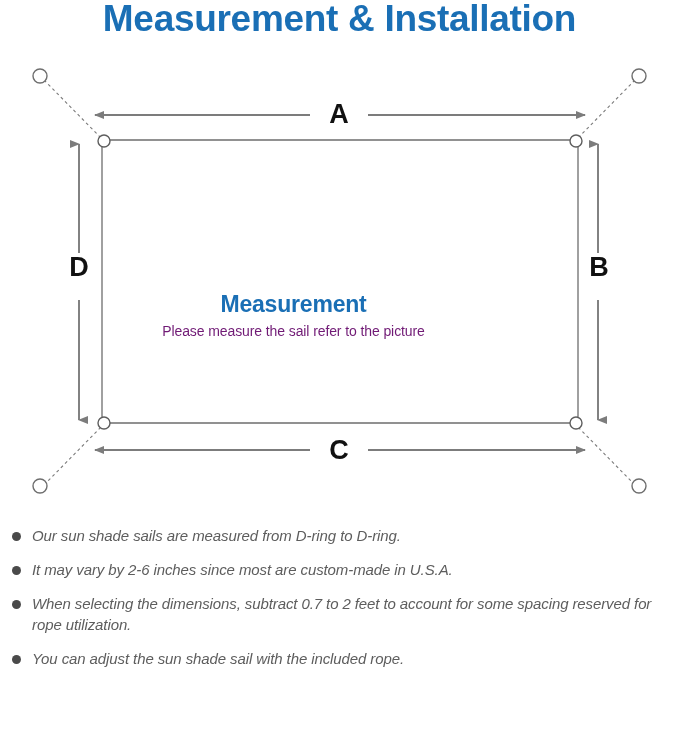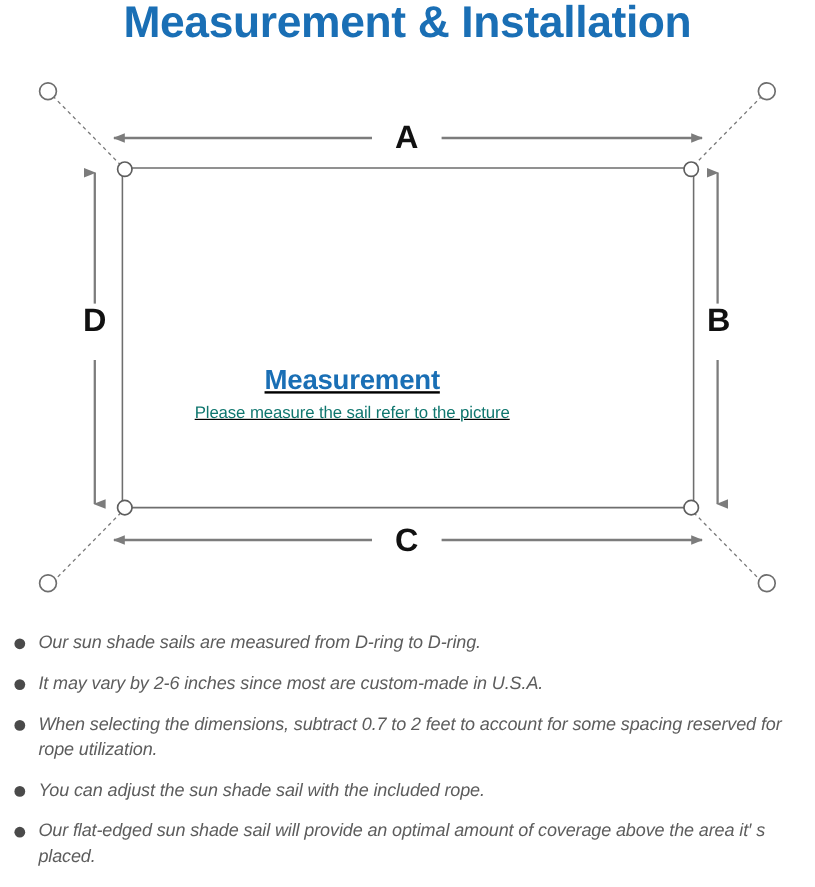--- a/index.html
+++ b/index.html
@@ -44,36 +44,35 @@
     width: 679px;
     height: 470px;
   }
   .diagram svg {
     display: block;
   }
 
   .center-label {
     position: absolute;
     left: 0;
-    top: 254px;
+    top: 242px;
     width: 587px;
     text-align: center;
     pointer-events: none;
-    text-decoration: underline;
   }
   .center-title {
     font-size: 23px;
     font-weight: bold;
     color: #1a6fb5;
     line-height: 28px;
     letter-spacing: -0.2px;
   }
   .center-sub {
     font-size: 14px;
-    color: #0f766e;
+    color: #701a75;
     line-height: 22px;
     margin-top: 2px;
     letter-spacing: -0.1px;
   }
 
   .dim-label {
     position: absolute;
     font-size: 27px;
     font-weight: bold;
     color: #111111;
@@ -203,19 +202,15 @@
       <span class="note-text">It may vary by 2-6 inches since most are custom-made in U.S.A.</span>
     </div>
     <div class="note-row">
       <span class="note-bullet"></span>
       <span class="note-text">When selecting the dimensions, subtract 0.7 to 2 feet to account for some spacing reserved for rope utilization.</span>
     </div>
     <div class="note-row">
       <span class="note-bullet"></span>
       <span class="note-text">You can adjust the sun shade sail with the included rope.</span>
     </div>
-    <div class="note-row">
-      <span class="note-bullet"></span>
-      <span class="note-text">Our flat-edged sun shade sail will provide an optimal amount of coverage above the area it′ s placed.</span>
-    </div>
   </div>
 
 </div>
 
 </body></html>

